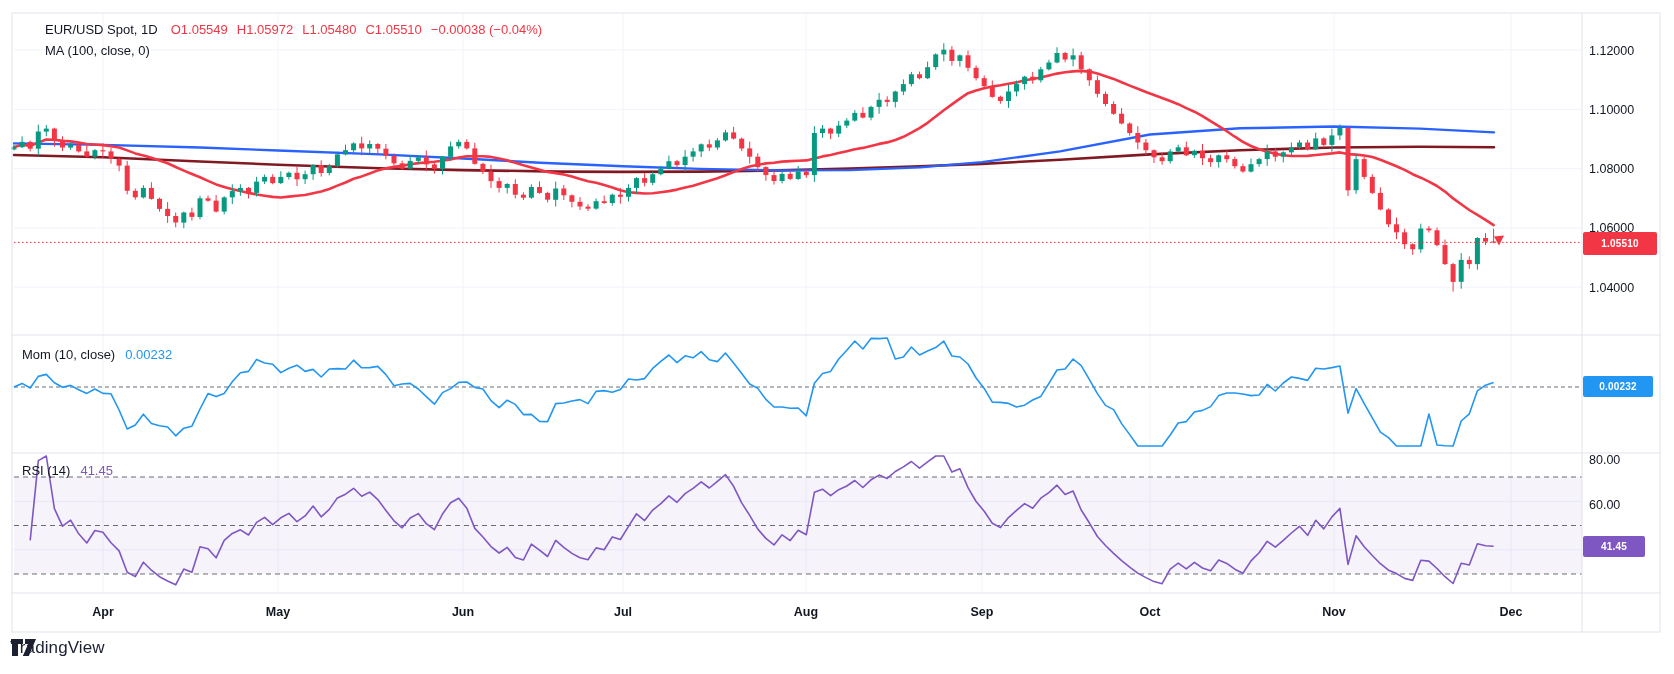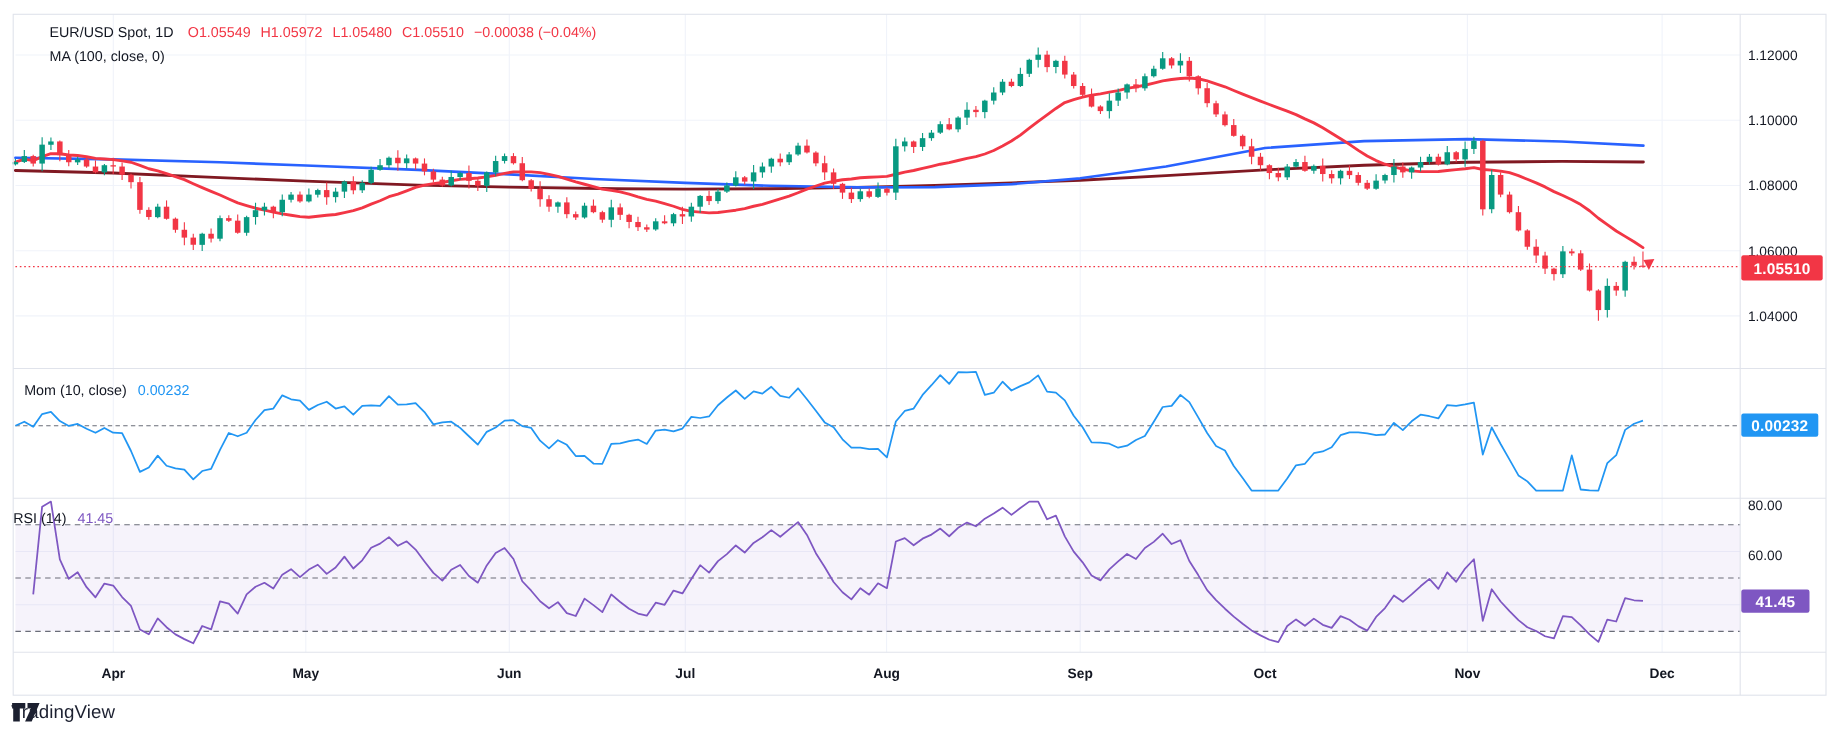--- a/index.html
+++ b/index.html
@@ -6,24 +6,24 @@
   body{width:1674px;height:674px;position:relative;font-family:"Liberation Sans",sans-serif;
        -webkit-font-smoothing:antialiased;}
   #chart-root{position:absolute;left:0;top:0;width:1674px;height:674px;}
   svg{position:absolute;left:0;top:0;}
   .legend{position:absolute;font-size:13px;color:#131722;line-height:21px;white-space:nowrap;}
   .legend .val-red{color:#f23645;margin-left:9px;}
   .legend .sym{margin-right:4px;}
   #legend-main{left:22px;top:19px;}
   #legend-main .row{height:21px;margin-left:23px;}
   #legend-mom{left:22px;top:344px;text-align:right;}
-  #legend-rsi{left:12px;top:460px;}
+  #legend-rsi{left:22px;top:460px;}
   .val-blue{color:#2196f3;margin-left:10px;}
   .val-purple{color:#7e57c2;margin-left:10px;}
-  .axis-badge{position:absolute;left:1583px;height:21px;color:#ffffff;font-size:14px;
+  .axis-badge{position:absolute;left:1583px;height:21px;color:#ffffff;font-size:10px;
       font-weight:bold;display:flex;align-items:center;justify-content:center;
       border-radius:2px;letter-spacing:.2px;}
   #badge-price{top:232px;width:74px;background:#f23645;height:23px;}
   #badge-mom{top:376px;width:70px;background:#2196f3;}
   #badge-rsi{top:536px;width:62px;background:#7e57c2;}
   #logo{position:absolute;left:10px;top:638px;display:flex;align-items:center;gap:7px;}
   #logo-text{font-size:17px;color:#1c2030;font-weight:500;letter-spacing:.1px;}
 </style>
 </head>
 <body>

